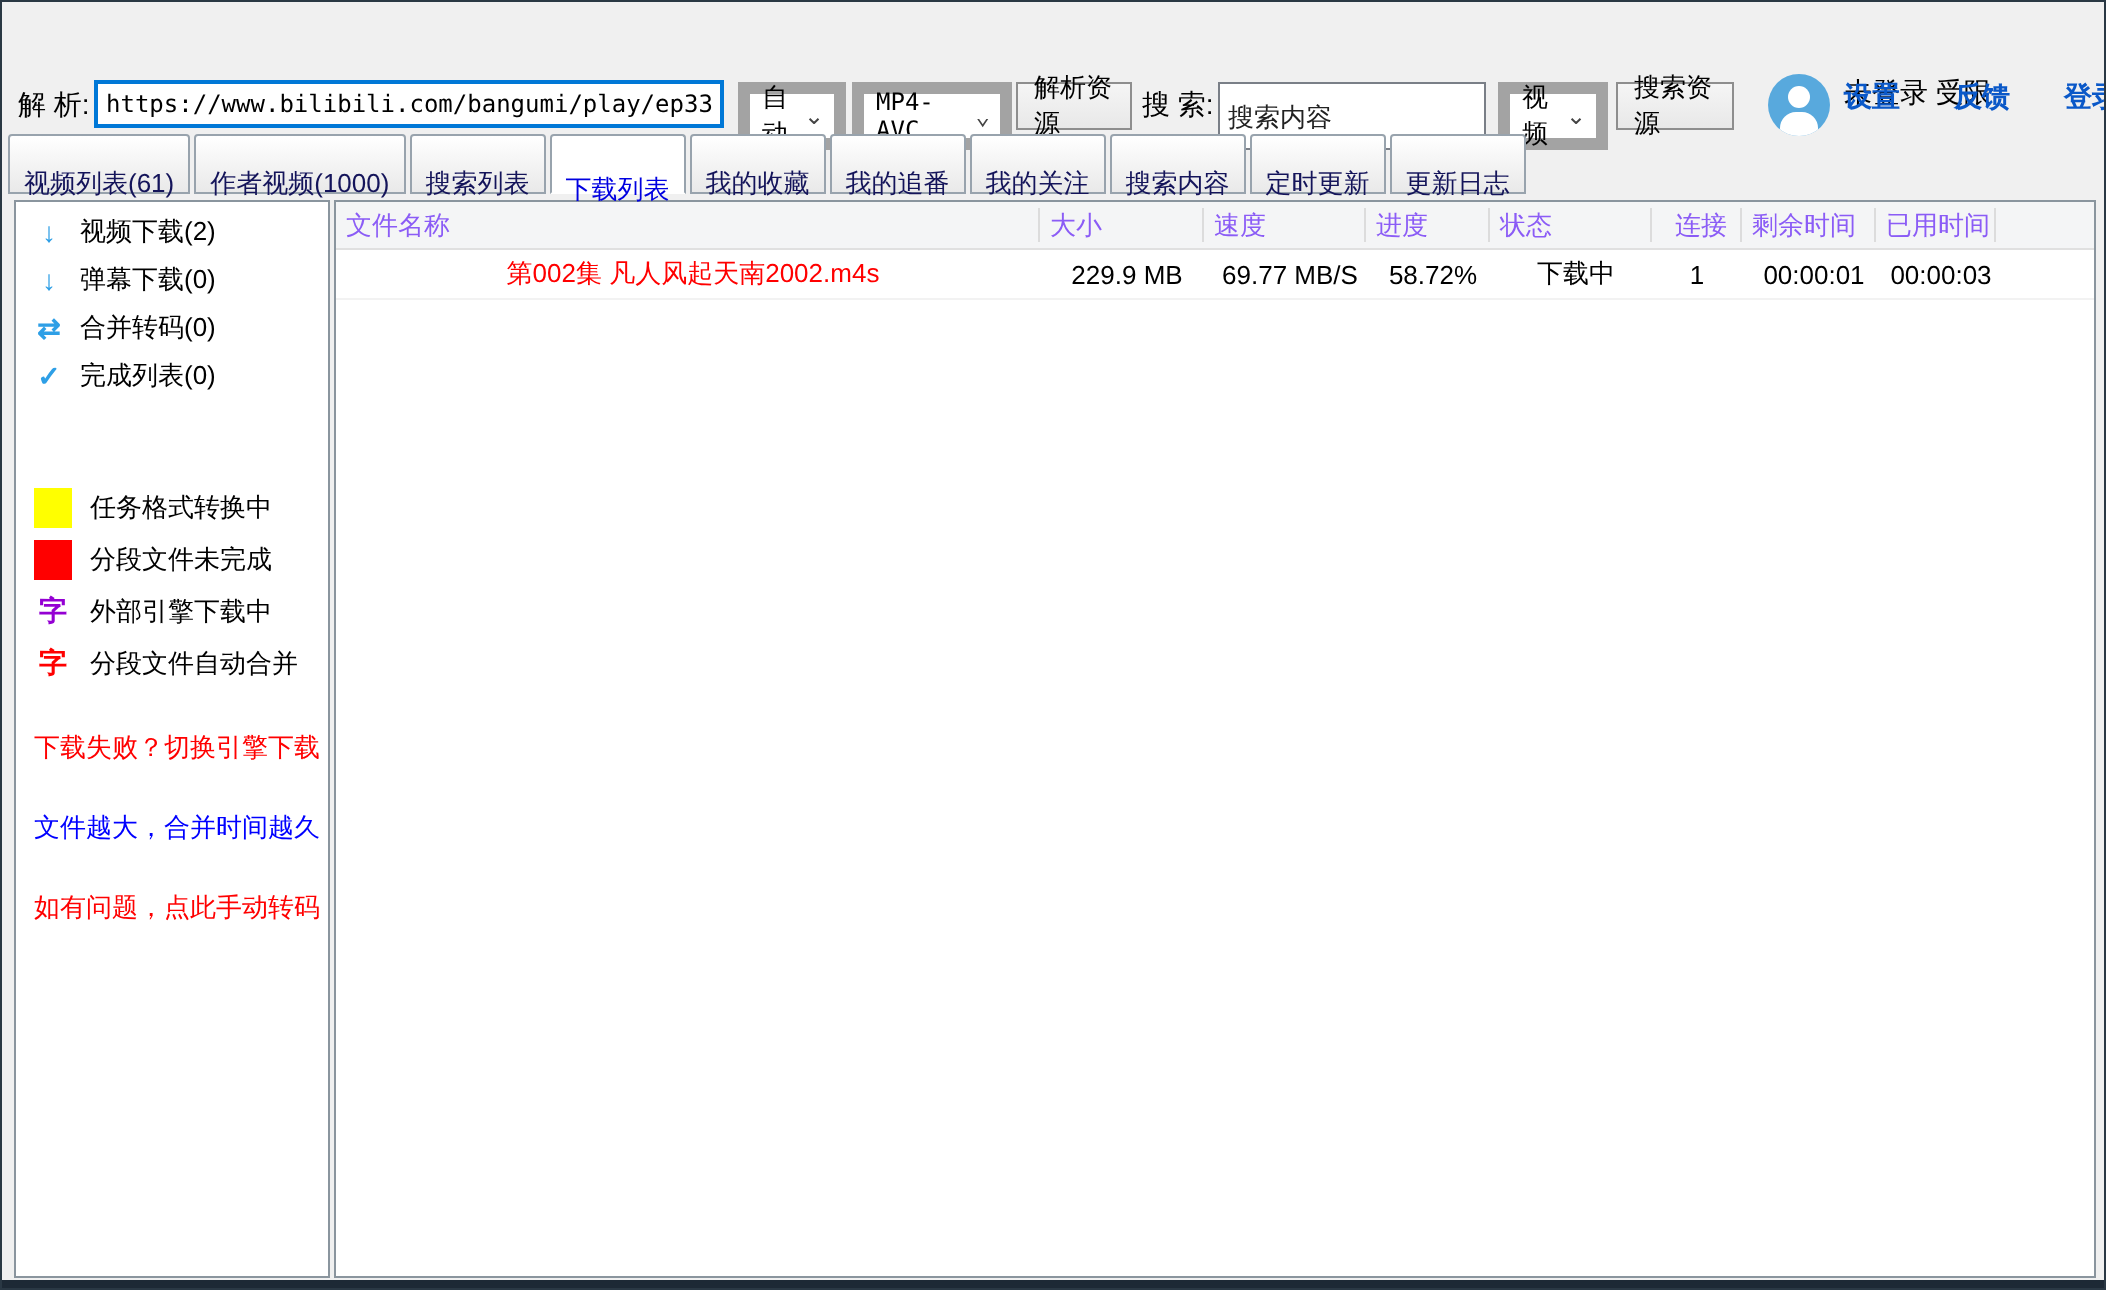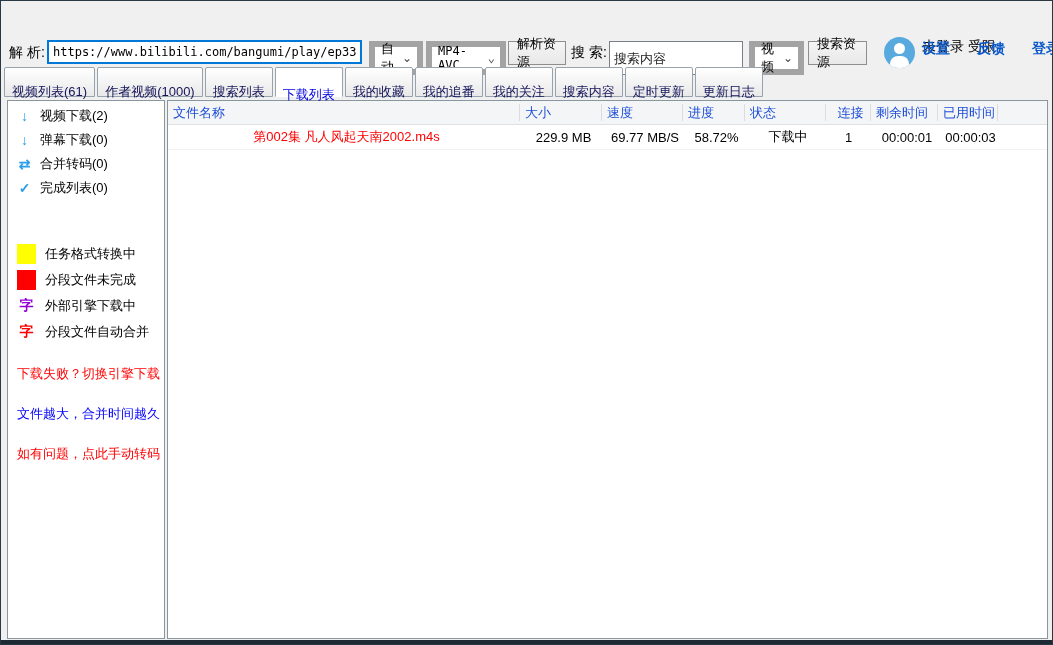--- a/index.html
+++ b/index.html
@@ -77,21 +77,21 @@
   .note { position:absolute; left:9px; font-size:13px; white-space:nowrap; }
   .note-red { color:#ff0000; }
   .note-blue { color:#0000ff; }
 
   .table-panel {
     position:absolute; left:166px; top:99px; width:881px; height:539px;
     background:#fff; border:1px solid #8a959e; overflow:hidden;
   }
   .grid-cols { display:grid; grid-template-columns:352px 82px 81px 62px 81px 45px 67px 60px 1fr; }
   .thead { height:24px; background:#f4f5f6; border-bottom:1px solid #e0e0e0; align-items:center; }
-  .th { font-size:13px; color:#1d4ed8; padding-left:5px; border-right:1px solid #dcdcdc; height:17px; line-height:17px; white-space:nowrap; overflow:hidden; }
+  .th { font-size:13px; color:#8b5cf6; padding-left:5px; border-right:1px solid #dcdcdc; height:17px; line-height:17px; white-space:nowrap; overflow:hidden; }
   .th.c-center { text-align:center; }
   .th.filler { border-right:none; }
   .trow { height:25px; align-items:center; border-bottom:1px solid #f2f2f2; cursor:default; }
   .td { font-size:13px; color:#000; padding-left:5px; white-space:nowrap; overflow:hidden;text-align:center; }
   .td.name { color:#ff0000; }
   .td.c-center { text-align:center; padding-left:0; }
 </style>
 </head>
 <body>
 

